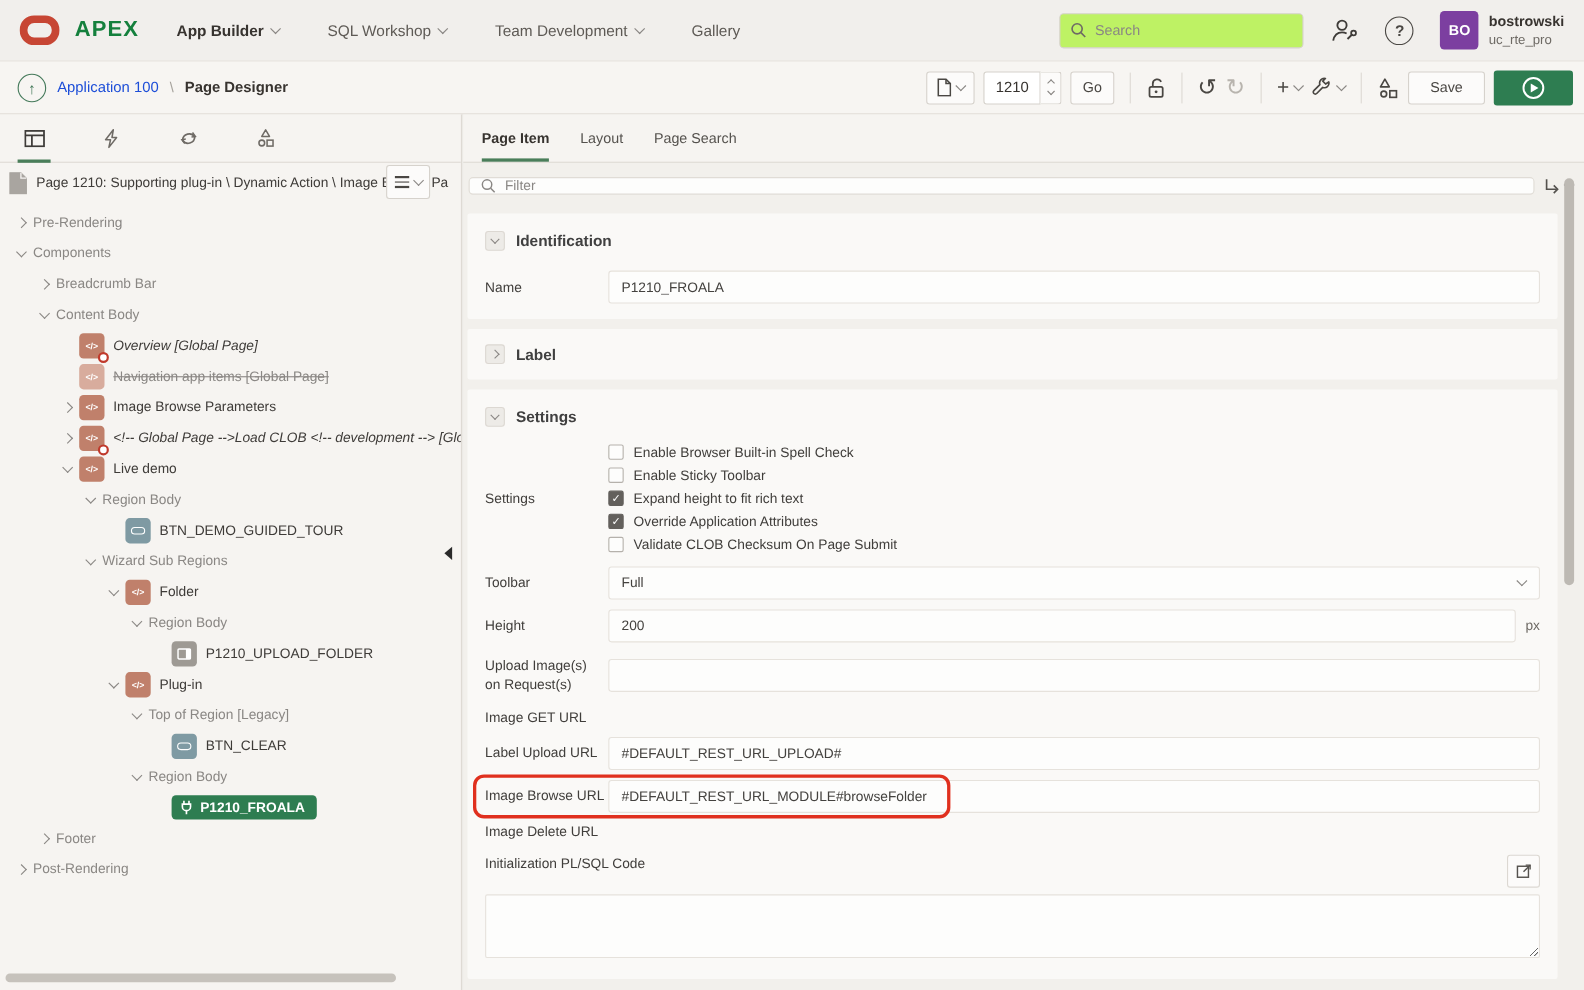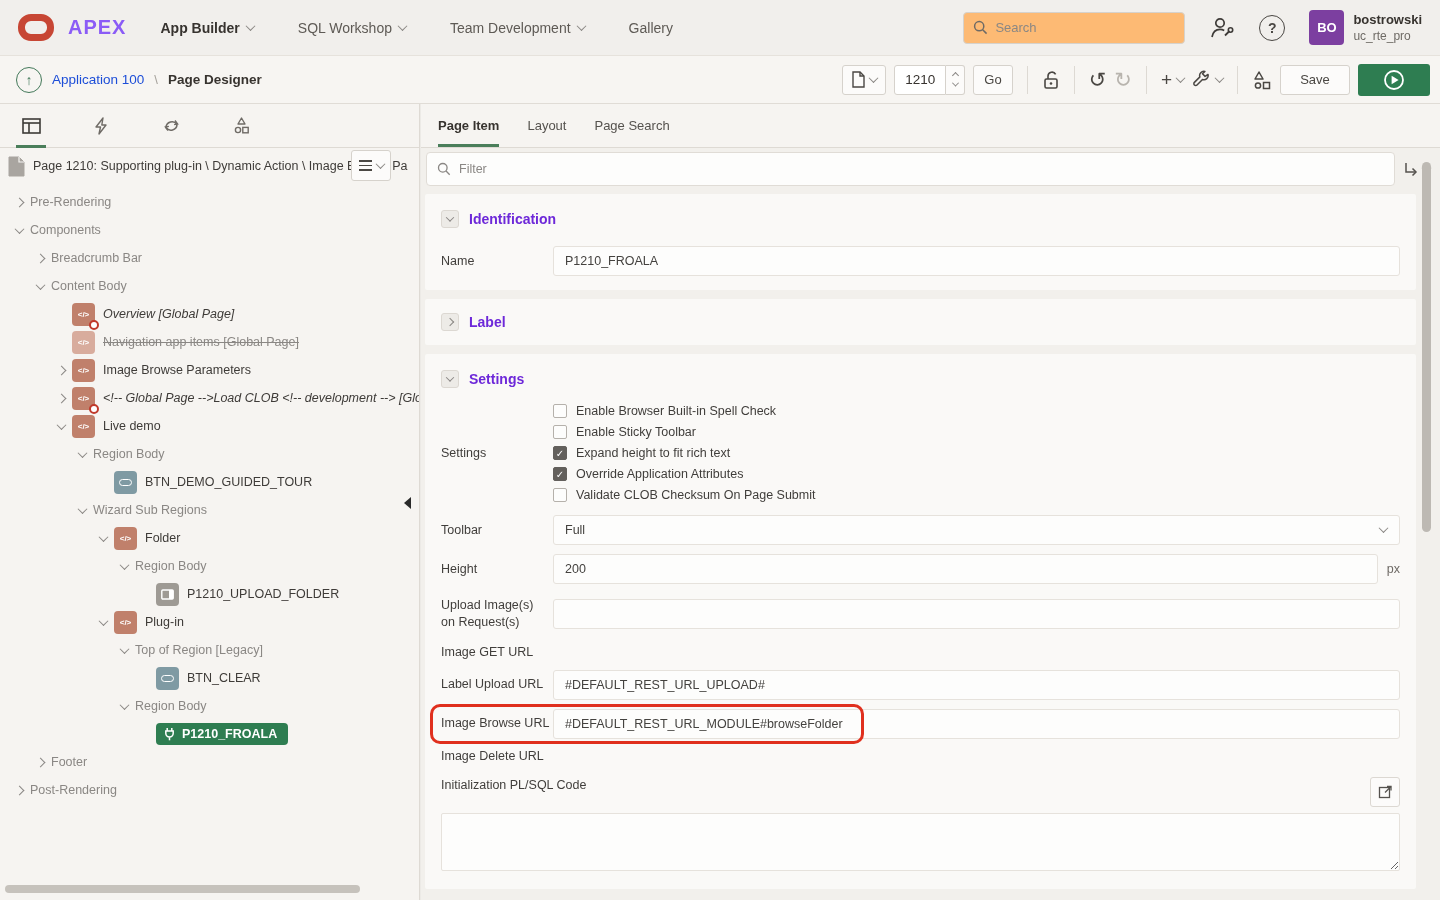--- a/index.html
+++ b/index.html
@@ -4,29 +4,29 @@
 <style>
   * { margin:0; padding:0; box-sizing:border-box; }
   html,body { width:1440px; height:900px; overflow:hidden; }
   body { font-family:"Liberation Sans", sans-serif; background:#eceae6; color:#3e3b38; }
   .app { position:relative; width:1440px; height:900px; }
 
   
   .hdr { position:absolute; top:0; left:0; right:0; height:56px; background:#f1efec;
          border-bottom:1px solid #e6e2dc; display:flex; align-items:center; padding:0 18px; }
   .logo-ring { width:36px; height:27px; border:7px solid #c74634; border-radius:13px; }
-  .brand { font-size:20px; font-weight:bold; letter-spacing:1px; color:#8b5cf6; margin:0 34px 0 14px; }
+  .brand { font-size:20px; font-weight:bold; letter-spacing:1px; color:#15803d; margin:0 34px 0 14px; }
   .menu { display:flex; align-items:center; gap:44px; }
   .menu-item { display:flex; align-items:center; gap:7px; font-size:14px; color:#5e5a55; cursor:pointer; }
   .menu-item.first { font-weight:bold; color:#37332f; }
   .chev { width:7px; height:7px; border-right:1.6px solid #8a8784; border-bottom:1.6px solid #8a8784; display:inline-block; }
   .chev.down { transform:rotate(45deg) translate(-1px,-1px); }
   .chev.right { transform:rotate(-45deg); }
   .hdr-right { margin-left:auto; display:flex; align-items:center; gap:24px; }
-  .search-box { width:222px; height:32px; background:#fdba74; border:1px solid #d6d2cc; border-radius:4px;
+  .search-box { width:222px; height:32px; background:#bef264; border:1px solid #d6d2cc; border-radius:4px;
                 display:flex; align-items:center; padding:0 9px; gap:7px; }
   .search-box input { border:0; outline:0; flex:1; font-size:13px; color:#55524e; background:transparent; font-family:inherit; }
   .search-box input::placeholder { color:#8a8784; }
   .icon-btn { background:none; border:0; cursor:pointer; display:flex; align-items:center; justify-content:center; }
   .help-circ { width:26px; height:26px; border:1.7px solid #4a4743; border-radius:50%; font-size:14px; font-weight:bold;
                color:#4a4743; display:flex; align-items:center; justify-content:center; }
   .avatar { width:35px; height:35px; border-radius:4px; background:#7c3fa0; color:#fff; font-weight:bold; font-size:13px;
             display:flex; align-items:center; justify-content:center; }
   .userblock { display:flex; align-items:center; gap:9px; }
   .uname { font-size:13px; font-weight:bold; color:#37332f; line-height:1.25; }
@@ -92,33 +92,33 @@
   .split-arrow { position:absolute; top:497px; width:0; height:0; border-top:6px solid transparent;
                  border-bottom:6px solid transparent; border-right:7px solid #2a2a2a; }
 
   
   .rpanel { position:absolute; top:104px; left:421px; right:0; bottom:0; background:#f2f0ec; overflow:hidden; }
   .rtabs { height:44px; border-bottom:1px solid #dedad4; display:flex; align-items:flex-end; gap:28px; padding:0 0 0 17px; background:#f6f4f1; }
   .rtab { position:relative; font-size:13px; color:#55524e; height:44px; display:flex; align-items:center; cursor:pointer; }
   .rtab.active { color:#37332f; font-weight:bold; }
   .rtab.active::after { content:""; position:absolute; left:0; right:0; bottom:0; height:3px; background:#4a7e5a; }
   .filter-row { height:42px; display:flex; align-items:center; padding:4px 6px 4px 5px; gap:8px; }
-  .filter-box { flex:1; height:34px; background:#fdfdfc; border:1px solid #e0dcd6; border-radius:4px;
+  .filter-box { flex:1; height:16px; background:#fdfdfc; border:1px solid #e0dcd6; border-radius:4px;
                 display:flex; align-items:center; padding:0 10px; gap:8px; }
   .filter-box input { border:0; outline:0; flex:1; font-size:12.5px; color:#55524e; background:transparent; font-family:inherit; }
   .filter-box input::placeholder { color:#8a8784; }
   .goto-btn { display:flex; align-items:center; gap:4px; background:none; border:0; cursor:pointer; color:#55524e; padding-right:4px; }
 
   .rscroll { position:absolute; top:86px; left:0; right:0; bottom:0; padding:4px 24px 0 4px; }
   .card { background:#faf9f7; border-radius:2px; margin-bottom:9px; padding:12px 16px 14px 16px; }
   .sec-hd { display:flex; align-items:center; gap:10px; height:26px; }
   .sec-box { width:18px; height:18px; background:#edebe7; border:1px solid #dcd8d2; border-radius:3px;
              display:flex; align-items:center; justify-content:center; cursor:pointer; }
   .sec-box .chev { width:6px; height:6px; }
-  .sec-title { font-size:14px; font-weight:bold; color:#6d28d9; }
+  .sec-title { font-size:14px; font-weight:bold; color:#404040; }
   .frow { display:flex; align-items:center; margin-top:9px; }
   .flabel { width:112px; flex:none; font-size:12.5px; color:#403e3b; line-height:1.35; }
   .tinput { flex:1; height:30px; background:#fdfdfc; border:1px solid #e6e2dc; border-radius:3px;
             font-size:12.5px; color:#44423f; padding:0 11px; font-family:inherit; outline:none; }
   .selwrap { flex:1; position:relative; }
   .selwrap .tinput { width:100%; padding-right:30px; }
   .selwrap .chev { position:absolute; right:13px; top:11px; }
   .sqbtn { width:30px; height:30px; background:#fcfbfa; border:1px solid #dcd8d2; border-radius:3px;
            margin-left:8px; display:flex; align-items:center; justify-content:center; cursor:pointer; flex:none; }
   .unit { font-size:12.5px; color:#6e6a65; margin-left:9px; }

